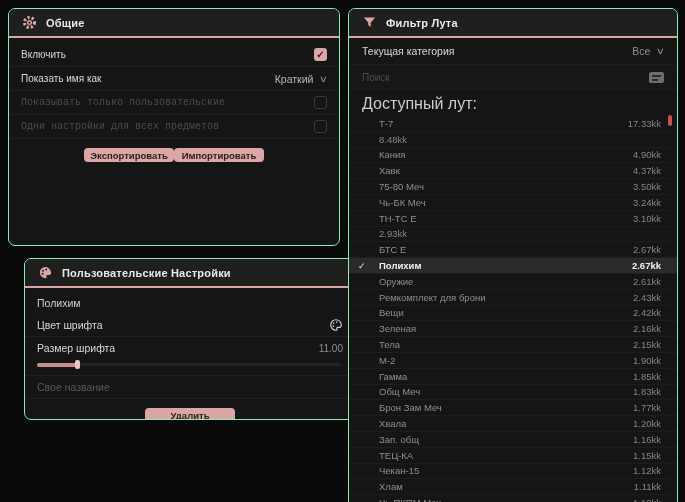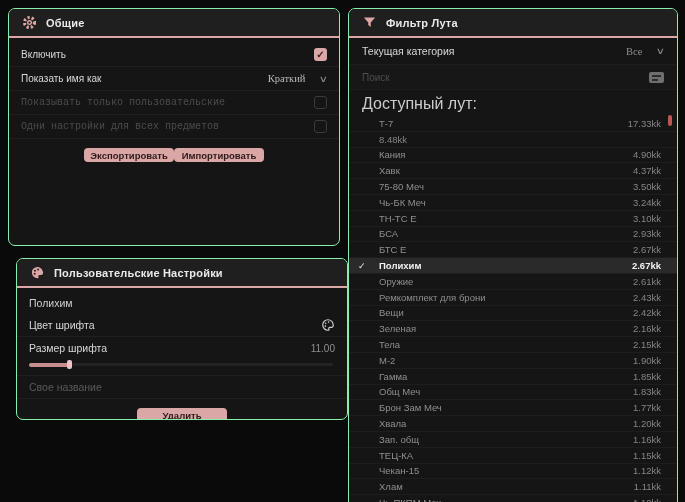--- a/index.html
+++ b/index.html
@@ -26,21 +26,21 @@
     padding:0 12px;border-bottom:1px solid #1f1f1f;
   }
   .set-row .lbl{color:#d8d8d8;font-size:10px;}
   .set-row.disabled .lbl{color:#4c4c4c;font-family:Liberation Mono, monospace;}
   .checkbox{
     width:13px;height:13px;border-radius:3px;background:var(--accent);
     display:flex;align-items:center;justify-content:center;
     color:#3a2020;font-size:10px;font-weight:bold;line-height:1;cursor:pointer;
   }
   .checkbox.empty{background:transparent;border:1px solid #3a3a3a;color:transparent;}
-  .dropdown{display:flex;align-items:center;gap:15px;cursor:pointer;font-family:Liberation Serif, serif;}
+  .dropdown{display:flex;align-items:center;gap:7px;cursor:pointer;}
   .dropdown .val{color:#b9b9b9;font-size:10.5px;}
   .chev{color:#8a8a8a;font-size:9px;transform:scaleX(1.4);}
 
   .btn-row{display:flex;justify-content:center;gap:0;margin-top:9px;}
   .pill-btn{
     background:var(--accent);color:#2d1b1b;border:none;border-radius:4px;
     font-family:"Liberation Sans",sans-serif;font-size:9.5px;font-weight:bold;
     padding:0;height:14px;width:90px;cursor:pointer;
   }
 
@@ -127,21 +127,21 @@
         <span class="lbl">Одни настройки для всех предметов</span>
         <span class="checkbox empty"></span>
       </div>
       <div class="btn-row">
         <button class="pill-btn">Экспортировать</button>
         <button class="pill-btn">Импортировать</button>
       </div>
     </div>
   </section>
 
-  <section class="panel" style="left:16px;top:258px;width:332px;height:162px;">
+  <section class="panel" style="left:24px;top:258px;width:332px;height:162px;">
     <header class="panel-header">
       <span class="hdr-icon">
         <svg width="15" height="15" viewBox="0 0 24 24">
           <path d="M12 3a9 9 0 1 0 0 18c1.6 0 2.2-1 1.5-2.2-.8-1.4.2-2.8 1.8-2.8H18a3.5 3.5 0 0 0 3-4C20.4 7 16.6 3 12 3z" fill="#dba6a6"></path>
           <circle cx="8" cy="9" r="1.6" fill="#1f1f1f"></circle>
           <circle cx="13" cy="7" r="1.6" fill="#1f1f1f"></circle>
           <circle cx="7.5" cy="14" r="1.6" fill="#1f1f1f"></circle>
         </svg>
       </span>
       <span class="panel-title">Пользовательские Настройки</span>
@@ -233,21 +233,20 @@
     <span class="item-name">Чь-БК Меч</span>
     <span class="item-value">3.24kk</span>
   </div>
           <div class="loot-row">
 
     <span class="item-name">ТН-ТС Е</span>
     <span class="item-value">3.10kk</span>
   </div>
           <div class="loot-row">
 
-    <span class="item-name">БСА</span>
     <span class="item-value">2.93kk</span>
   </div>
           <div class="loot-row">
 
     <span class="item-name">БТС Е</span>
     <span class="item-value">2.67kk</span>
   </div>
           <div class="loot-row selected">
     <span class="check">✓</span>
     <span class="item-name">Полихим</span>

